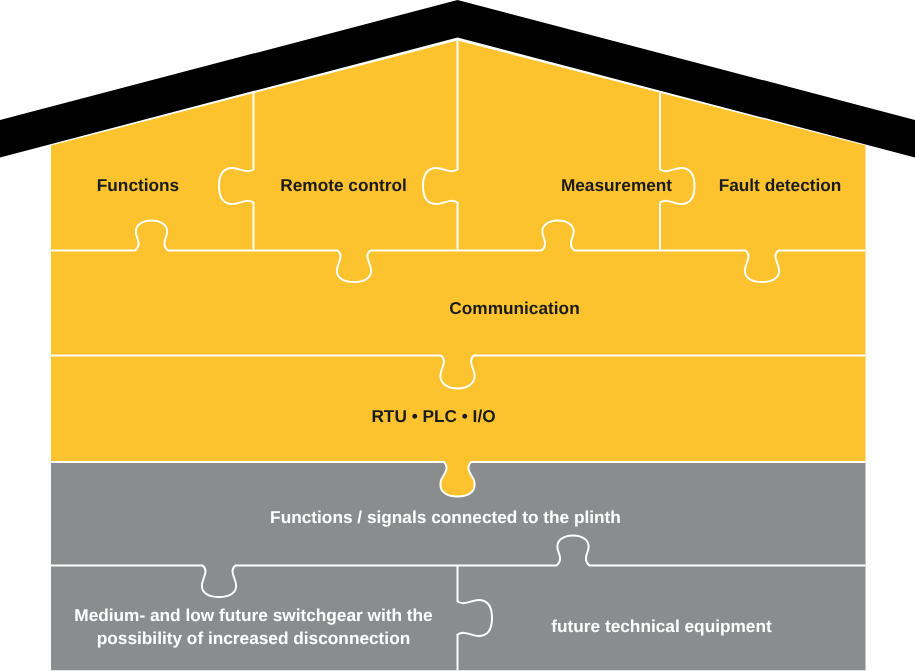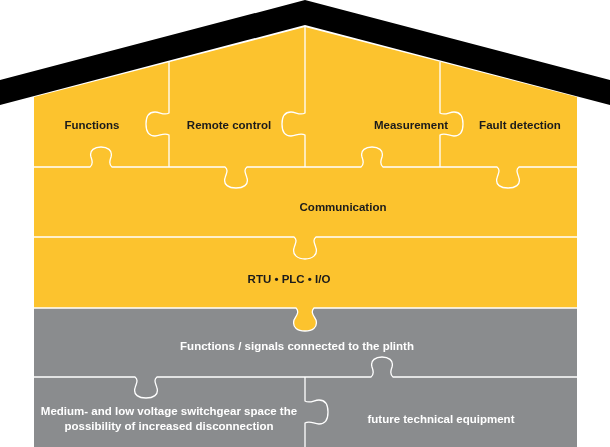--- a/index.html
+++ b/index.html
@@ -65,19 +65,19 @@
 
 <div class="lbl dark" style="left: 289px; top: 279px; color: rgb(27, 27, 27);">
   <span>RTU • PLC • I/O</span>
 </div>
 
 <div class="lbl light" style="left: 297px; top: 346px; color: rgb(255, 255, 255);">
   <span>Functions / signals connected to the plinth</span>
 </div>
 
 <div class="lbl light" style="left: 169px; top: 419px; color: rgb(255, 255, 255);">
-  <div>Medium- and low voltage switchgear space the</div>
+  <div>Medium- and low future switchgear with the</div>
   <div>possibility of increased disconnection</div>
 </div>
 
 <div class="lbl light" style="left: 441px; top: 419px; color: rgb(255, 255, 255);">
   <div>future technical equipment</div>
 </div>
 
 </body></html>

